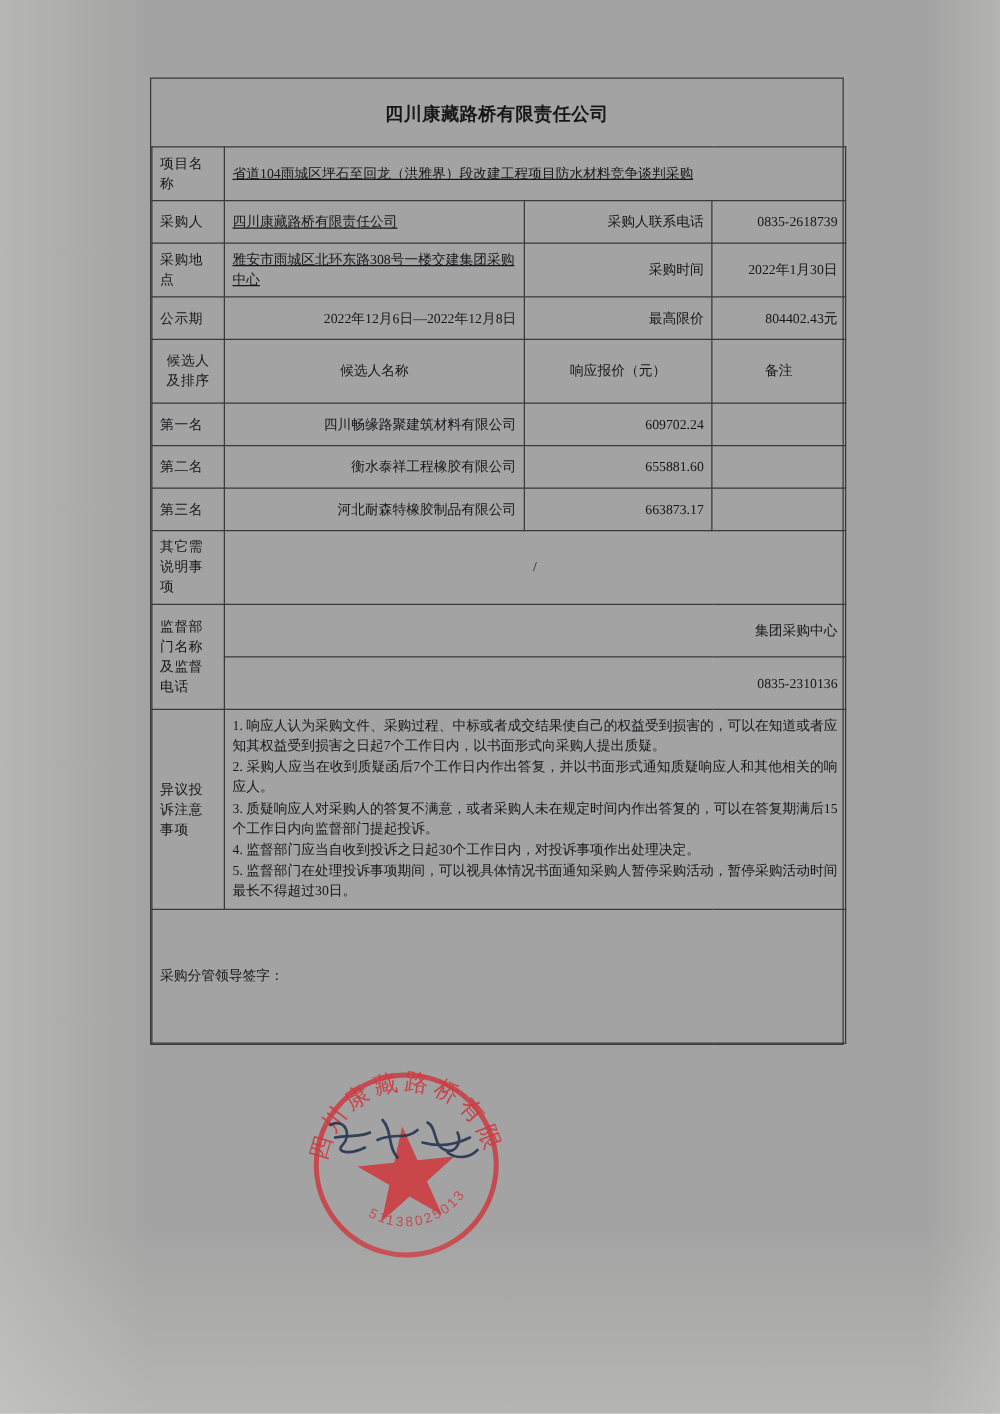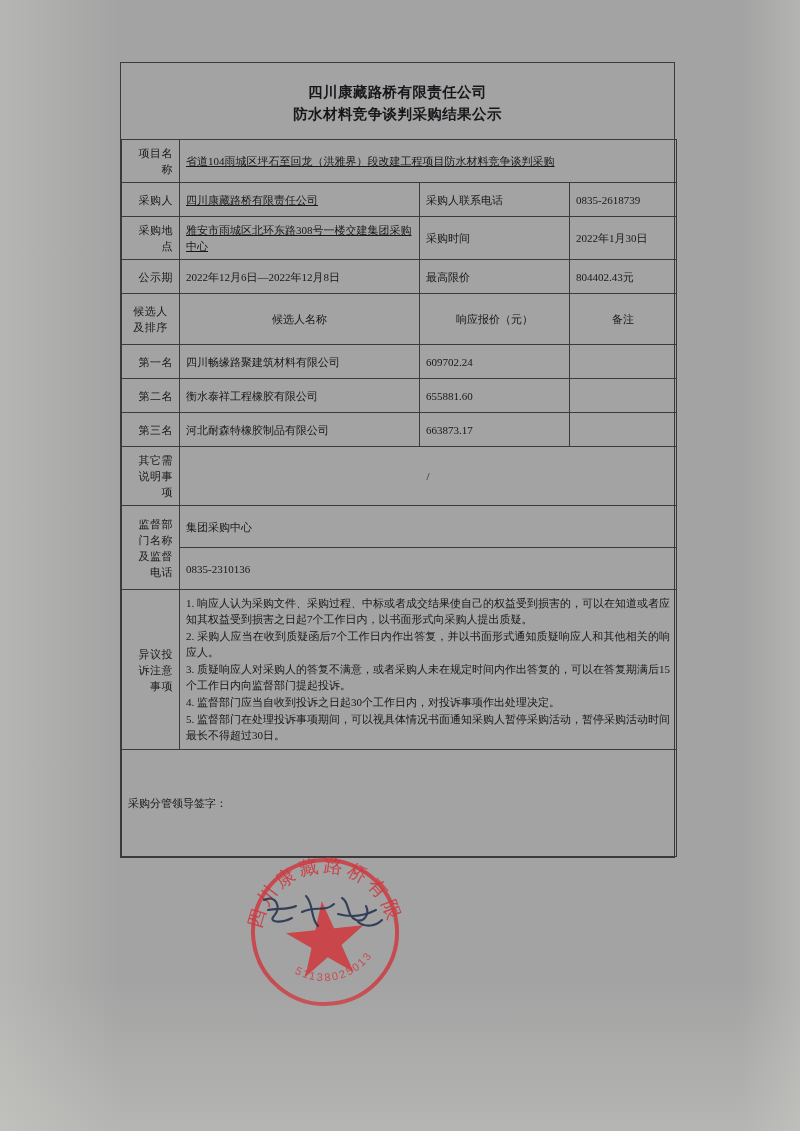--- a/index.html
+++ b/index.html
@@ -73,26 +73,26 @@
   table.main td {
     border: 1px solid #3a3a3a;
     font-size: 11px;
     font-family: "Liberation Serif", serif;
     color: #16171a;
     padding: 5px 6px;
     vertical-align: middle;
     line-height: 16px;
   }
   .lbl {
-    text-align: right;
+    text-align: left;
     width: 58px;
     font-size: 11px;
     letter-spacing: 0.5px;
   }
-  .ctr { text-align: left; }
+  .ctr { text-align: right; }
   .lft { text-align: left; text-decoration: underline; }
 
   .row-h { height: 34px; margin-top: 43px; }
   .row-t { height: 38px; }
 
   .cand-head td { height: 40px; text-align: center; }
 
   .notes-cell {
     text-align: left;
     padding: 8px 8px 10px 10px;
@@ -141,21 +141,20 @@
 </style>
 </head>
 <body>
 
 <div class="page">
 
   <div class="doc">
 
     <div class="title-block">
       <div class="title-line">四川康藏路桥有限责任公司</div>
-      <div class="title-line">防水材料竞争谈判采购结果公示</div>
     </div>
 
     <table class="main">
       <colgroup>
         <col style="width:58px">
         <col style="width:240px">
         <col style="width:150px">
         <col style="width:107px">
       </colgroup>
       <tbody>

